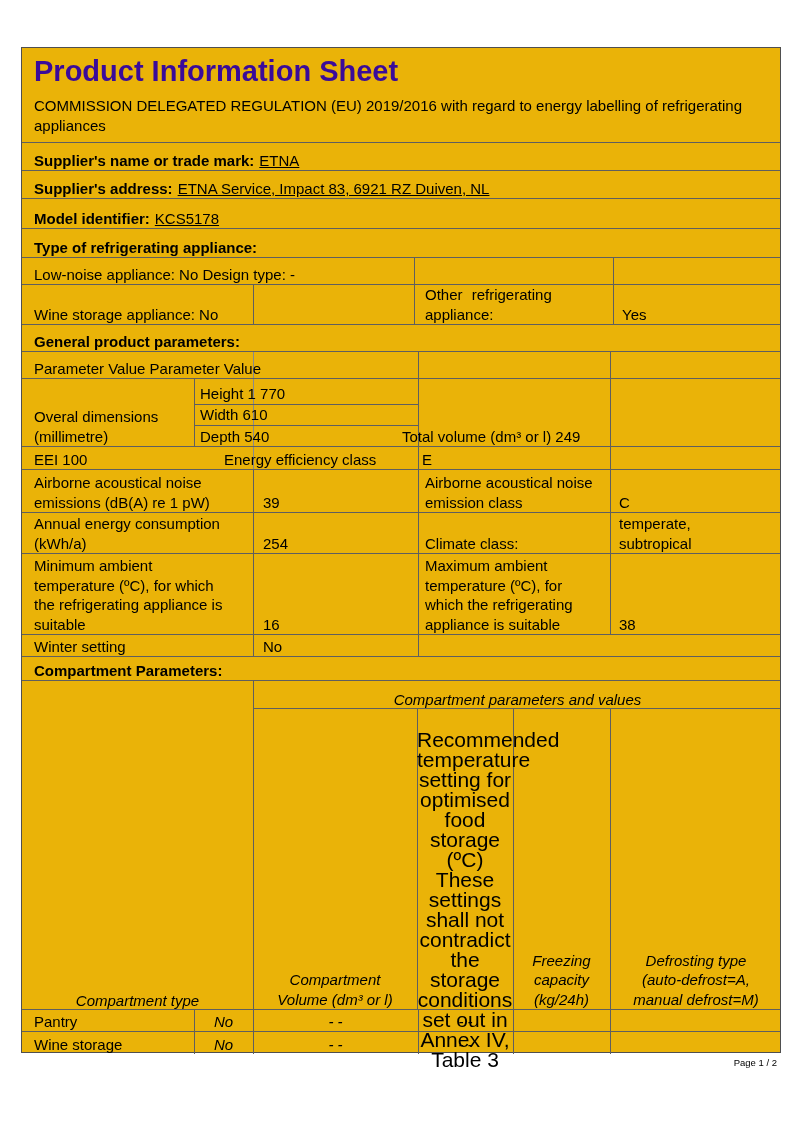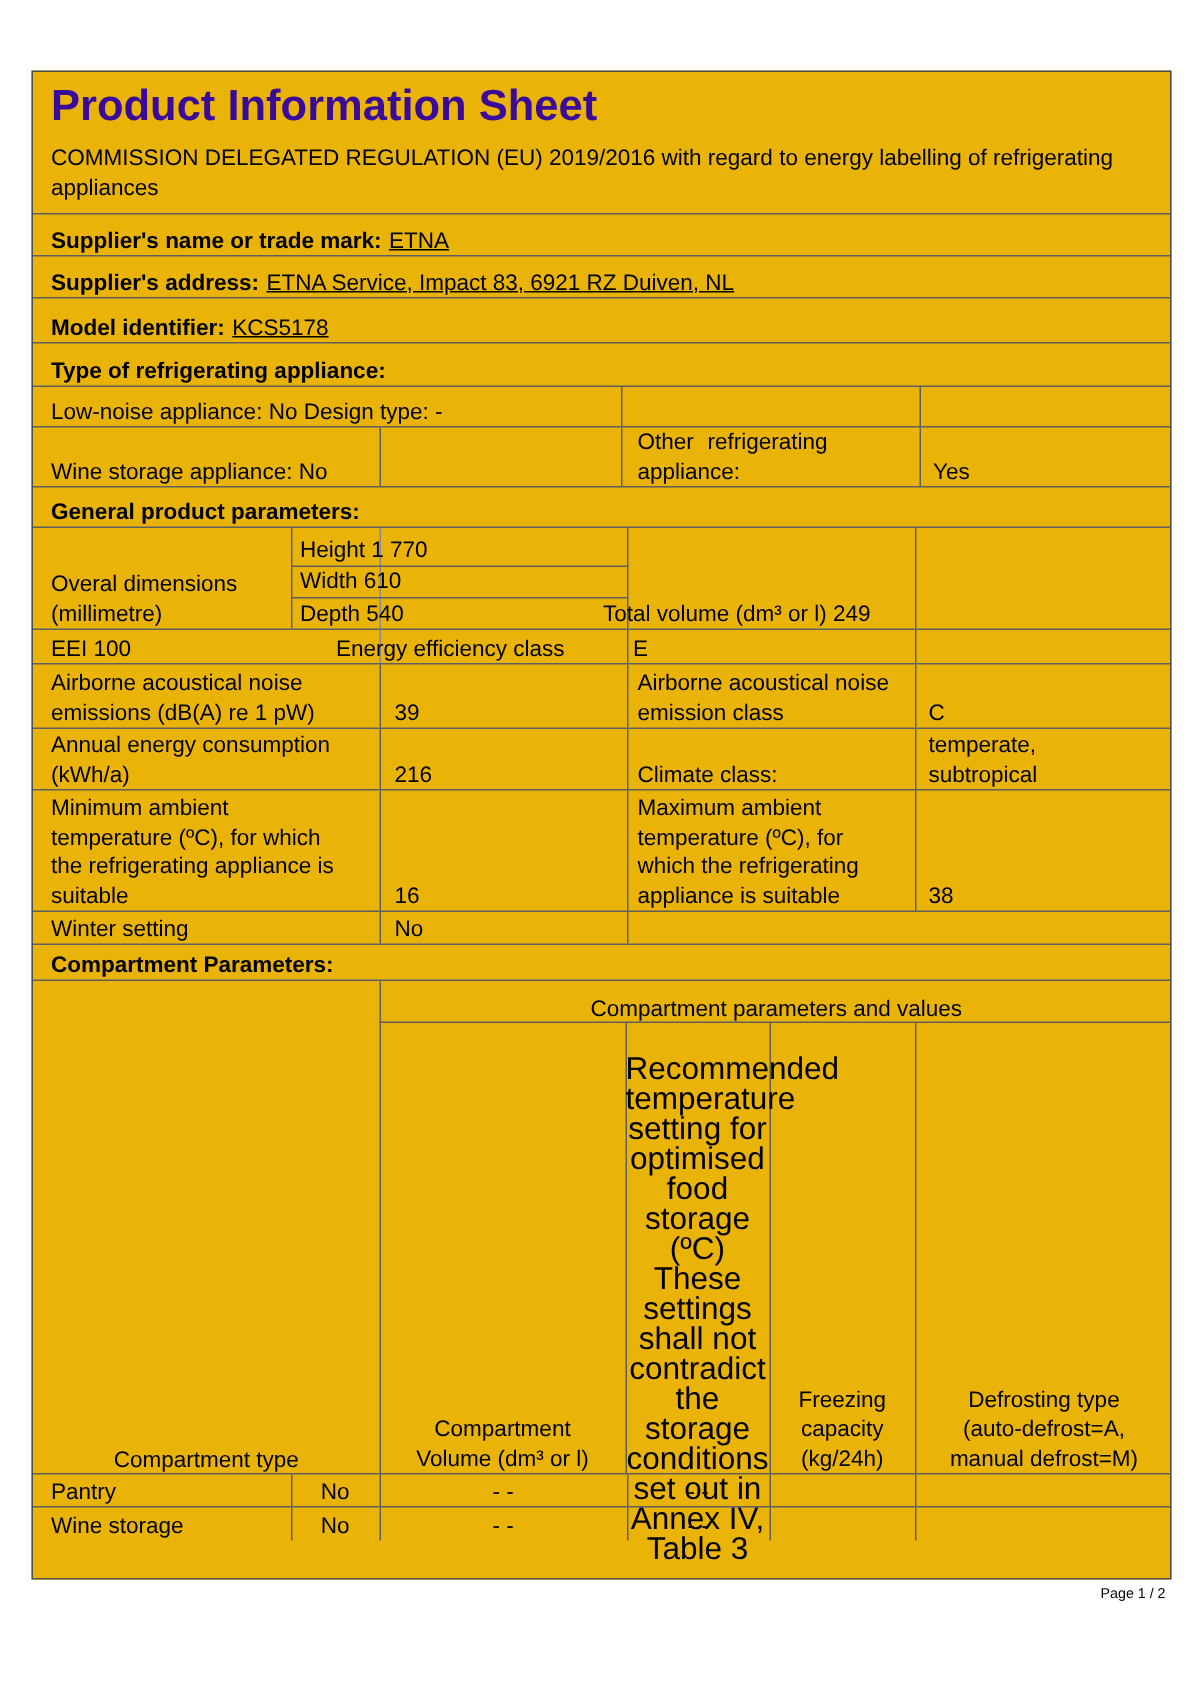--- a/index.html
+++ b/index.html
@@ -3,21 +3,21 @@
 <meta charset="utf-8">
 <style>
   html,body{margin:0;padding:0;background:#ffffff;}
   body{position:relative;width:802px;height:1134px;font-family:"Liberation Sans",sans-serif;color:#000;overflow:hidden;}
   .page{position:absolute;left:21px;top:47px;width:760px;height:1006px;border:1.5px solid #4f4f4f;box-sizing:border-box;background:#eab308;}
   .row{position:relative;box-sizing:border-box;border-bottom:1px solid #5f5f5f;}
   .row.nb{border-bottom:none;}
   .vl{position:absolute;top:0;bottom:0;width:1px;background:#5f5f5f;}
   .hl{position:absolute;height:1px;background:#5f5f5f;}
   .cell{position:absolute;top:0;bottom:0;display:flex;align-items:flex-end;font-size:15px;line-height:19.5px;white-space:pre-line;}
-  .cc{justify-content:center;text-align:center;}
+  .cc{justify-content:center;text-align:center;font-style:italic;}
   .b{font-weight:bold;}
   .lv .val{margin-left:5px;text-decoration:underline;}
   .title{position:absolute;left:12px;top:5px;font-size:29px;line-height:36px;font-weight:bold;color:#3a0b9a;white-space:nowrap;}
   .subtitle{position:absolute;left:12px;top:48px;font-size:15px;line-height:19.5px;white-space:pre-line;width:730px;}
   .footer{position:absolute;top:1057px;right:25px;font-size:9.5px;line-height:11px;}
 </style>
 </head>
 <body>
 
 <div class="page">
@@ -66,20 +66,26 @@
     <div class="cell" style="left:12px">Wine storage appliance: No</div>
     <div class="cell" style="left:403px;word-spacing:5px">Other refrigerating
 appliance:</div>
     <div class="cell" style="left:600px">Yes</div>
   </div>
 
   <div class="row" style="height:27px">
     <div class="cell b" style="left:12px">General product parameters:</div>
   </div>
 
+  <div class="row" style="height:27px">
+    <div class="vl" style="left:231px;background:#8a8a8a"></div>
+    <div class="vl" style="left:396px"></div>
+    <div class="vl" style="left:588px"></div>
+    <div class="cell" style="left:12px;white-space:nowrap">Parameter Value Parameter Value</div>
+  </div>
 
   <div class="row" style="height:68px">
     <div class="vl" style="left:172px"></div>
     <div class="vl" style="left:231px;background:#8a8a8a"></div>
     <div class="vl" style="left:396px"></div>
     <div class="vl" style="left:588px"></div>
     <div class="hl" style="left:172px;width:224px;top:25px"></div>
     <div class="hl" style="left:172px;width:224px;top:46px"></div>
     <div class="cell" style="left:12px">Overal dimensions
 (millimetre)</div>
@@ -109,21 +115,21 @@
 emission class</div>
     <div class="cell" style="left:597px">C</div>
   </div>
 
   <div class="row" style="height:41px">
     <div class="vl" style="left:231px"></div>
     <div class="vl" style="left:396px"></div>
     <div class="vl" style="left:588px"></div>
     <div class="cell" style="left:12px">Annual energy consumption
 (kWh/a)</div>
-    <div class="cell" style="left:241px">216</div>
+    <div class="cell" style="left:241px">254</div>
     <div class="cell" style="left:403px">Climate class:</div>
     <div class="cell" style="left:597px">temperate,
 subtropical</div>
   </div>
 
   <div class="row" style="height:81px">
     <div class="vl" style="left:231px"></div>
     <div class="vl" style="left:396px"></div>
     <div class="vl" style="left:588px"></div>
     <div class="cell" style="left:12px">Minimum ambient

